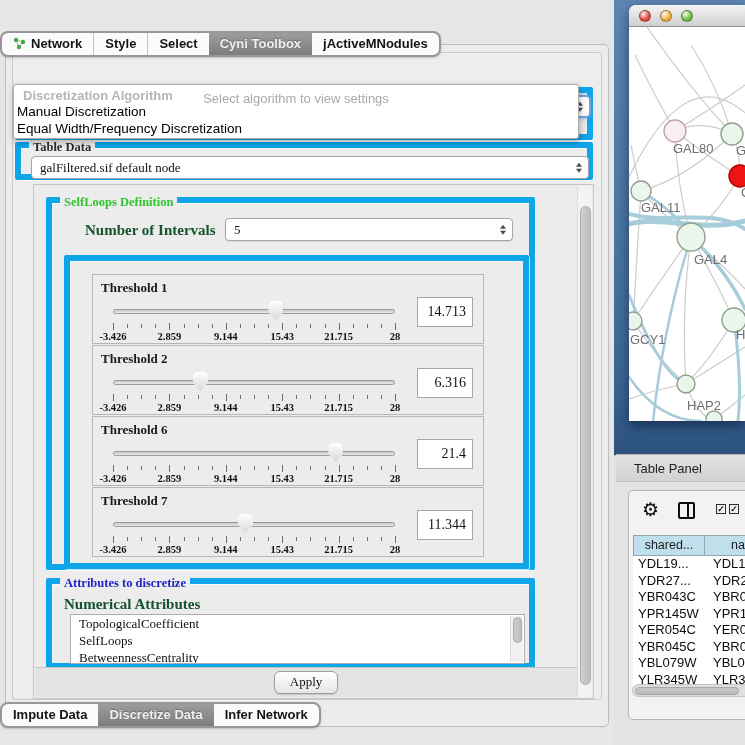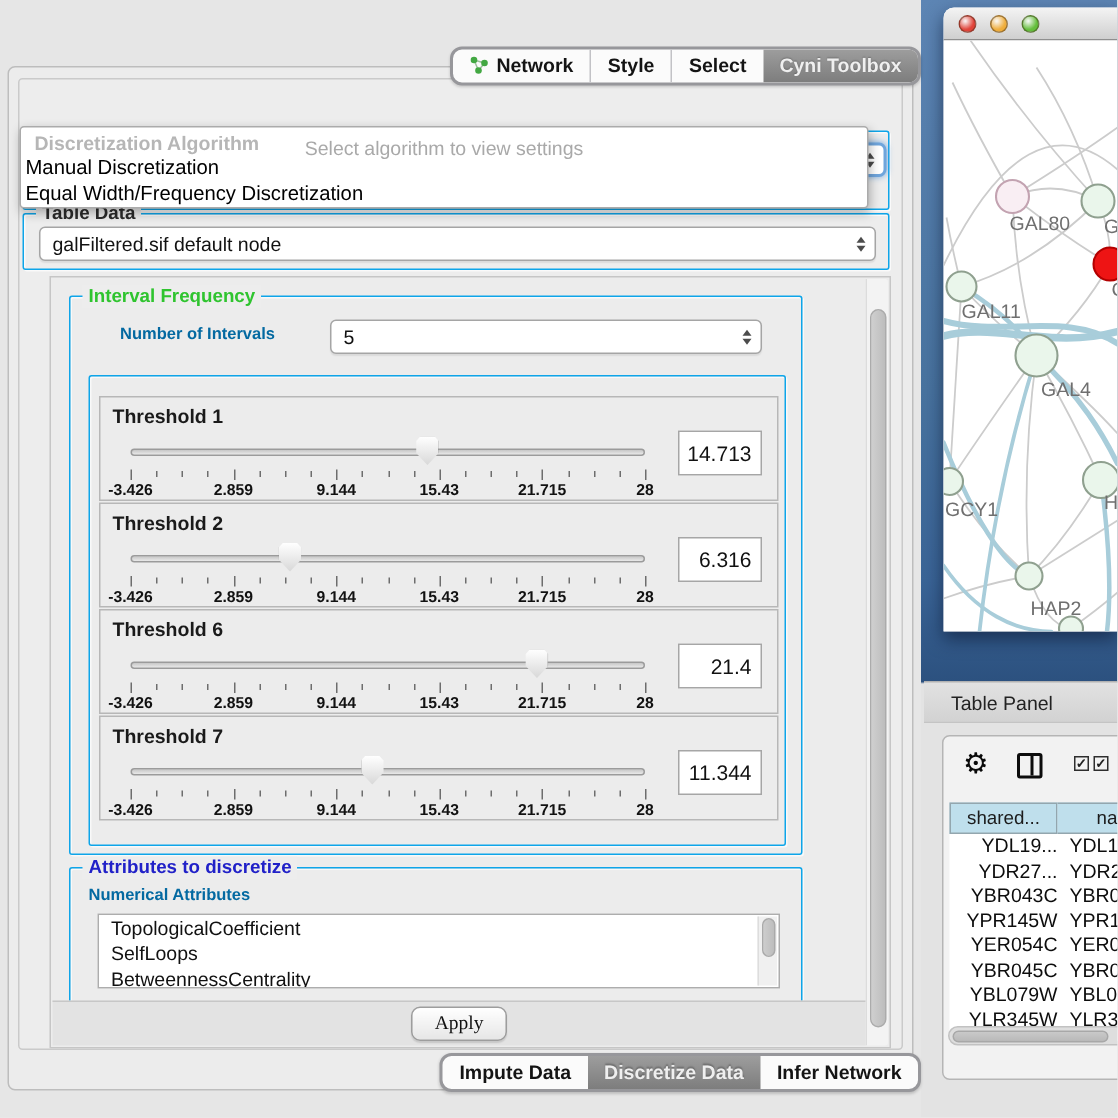--- a/index.html
+++ b/index.html
@@ -9,41 +9,41 @@
   
   .cp { position:absolute; left:0; top:0; width:614px; height:745px; background:#e6e6e6; }
   .cp-titlebar { position:absolute; left:0; top:0; width:100%; height:22px;
     background:linear-gradient(#f7f7f7,#d9d9d9); border-bottom:1px solid #a9a9a9;
     display:flex; align-items:center; font-size:13px; color:#1c1c1c; padding-left:8px; }
   .tb-icons { position:absolute; right:12px; top:0; height:22px; display:flex; align-items:center; gap:11px; }
   .float-ic { width:10px; height:10px; border:2px solid #222; border-radius:1px; }
   .close-ic { font-size:13px; font-weight:bold; color:#111; line-height:10px; }
 
   
-  .tabbar { position:absolute; left:0; width:614px; display:flex; justify-content:flex-end; z-index:30; }
+  .tabbar { position:absolute; left:0; width:614px; display:flex; justify-content:flex-start; z-index:30; }
   .tabbar.top { top:31px; }
   .tabbar.bottom { top:702px; }
   .tabset { display:inline-flex; background:#fbfbfb; border:2px solid #97979b; border-radius:8px;
     overflow:hidden; box-shadow:0 1px 2px rgba(0,0,0,.18); }
   .tab { padding:3px 11px 4px; font-size:13px; font-weight:600; color:#141414; display:flex;
     align-items:center; gap:5px; cursor:default; white-space:nowrap; }
   .tab.sel { background:linear-gradient(#9d9d9d,#7d7d7d); color:#efefef; text-shadow:0 -1px 1px rgba(0,0,0,.25); }
   .tab.div { border-left:1px solid #c2c2c6; }
 
   .net-ico { width:13px; height:13px; display:inline-block; }
 
   
   .outer { position:absolute; left:5px; top:44px; width:604px; height:683px;
     background:#ececec; border:1px solid #bdbdbd; border-radius:5px; }
   .inner-frame { position:absolute; left:6px; top:7px; right:6px; bottom:26px;
     border:1px solid #cacaca; border-radius:3px; background:#ededed; }
 
   
-  .group { position:absolute; border:1px solid #0ea5e9; border-radius:2px;
-    box-shadow:inset 1px 1px 0 rgba(255,255,255,.7), 1px 1px 0 rgba(255,255,255,.7); }
+  .group { position:absolute; border:6px solid #0ea5e9; border-radius:2px;
+    box-shadow:inset 1px 1px 0 rgba(255,255,255,.7), 1px 1px 0 rgba(255,255,255,.7);font-family:Liberation Serif, serif; }
   .group-label { position:absolute; top:-8px; left:8px; background:#ededed; padding:0 4px;
     font-size:12.5px; font-weight:bold; color:#2b2b2b; line-height:15px; white-space:nowrap; }
   .group-label.green { color:#2fc42f; }
   .group-label.blue { color:#2121c8; }
 
   
   .combo { position:absolute; background:#fff; border:1px solid #a5a5a5; border-radius:4px;
     font-size:13px; color:#111; display:flex; align-items:center; padding-left:8px;
     box-shadow:0 1px 1px rgba(0,0,0,.08); }
   .stepper { position:absolute; right:6px; top:50%; transform:translateY(-50%);
@@ -122,30 +122,30 @@
   .cb { position:absolute; top:13px; width:10px; height:10px; border:1.5px solid #2e2e2e; font-size:9px;
     line-height:8px; text-align:center; color:#222; font-weight:bold; }
   .tp-table { position:absolute; left:4px; top:44px; right:-60px; }
   .tp-hrow { display:flex; height:21px; }
   .tp-hcell { background:#bfdfec; border:1px solid #93a6ae; font-size:12.5px; color:#1b1b1b;
     line-height:19px; text-align:center; }
   .tp-hcell.c1 { width:72px; }
   .tp-hcell.c2 { width:130px; border-left:none; text-align:left; padding-left:26px; }
   .tp-rows { height:138px; overflow:hidden; background:#fff; }
   .tp-row { display:flex; height:16.5px; font-size:13px; color:#0d0d0d; }
-  .tp-cell { line-height:16.5px; white-space:nowrap;text-align:right; }
+  .tp-cell { line-height:16.5px; white-space:nowrap; }
   .tp-cell.c1 { width:72px; padding-left:5px; }
   .tp-cell.c2 { padding-left:8px; }
   .hscroll { position:absolute; left:3px; right:2px; bottom:22px; height:13px; background:#dedede;
     border:1px solid #c2c2c2; border-radius:7px; }
   .hscroll .thumb { position:absolute; left:2px; top:1.5px; height:8px; width:104px; border-radius:5px;
     background:linear-gradient(#c9c9c9,#b9b9b9); border:1px solid #a8a8a8; }
 
   .bold { font-weight:bold; }
-  .lbl { position:absolute; font-size:11px; color:#0369a1; white-space:nowrap; }
+  .lbl { position:absolute; font-size:15px; color:#14532d; white-space:nowrap; }
 </style>
 </head>
 <body>
 
 <div id="root">
 
   <section class="cp">
 
     <div class="tabbar top">
       <div class="tabset" id="topTabs">
@@ -160,20 +160,23 @@
           </div>
           <div class="tab div">
             <span>Style</span>
           </div>
           <div class="tab div">
             <span>Select</span>
           </div>
           <div class="tab sel">
             <span>Cyni Toolbox</span>
           </div>
+          <div class="tab">
+            <span>jActiveMNodules</span>
+          </div>
         </div>
     </div>
 
     <div class="outer">
       <div class="inner-frame"></div>
 
       <div class="group" style="left:9px; top:42px; width:578px; height:53px;"></div>
       <div class="focus-combo">
         <span class="stepper">
             <i class="up"></i>
@@ -197,32 +200,32 @@
           <span class="stepper">
               <i class="up"></i>
               <i class="dn"></i>
             </span>
         </div>
       </div>
 
       <div class="viewport">
 
         <div class="group" style="left:12px; top:12px; width:489px; height:373px;">
-          <span class="group-label green">Interval Frequency</span>
+          <span class="group-label green">SelfLoops Definition</span>
           <span class="lbl bold" style="left:33px; top:19px;">Number of Intervals</span>
           <div class="combo" style="left:173px; top:15px; width:288px; height:23px;">
             <span>5</span>
             <span class="stepper">
                 <i class="up"></i>
                 <i class="dn"></i>
               </span>
           </div>
 
           <div class="group" style="left:12px; top:52px; width:465px; height:314px;">
-            <div id="thrPanels" style="position:absolute; left:6px; top:13px; width:453px;">
+            <div id="thrPanels" style="position:absolute; left:22px; top:13px; width:392px;">
                 <div class="thr-panel">
                   <div class="thr-title">Threshold 1</div>
                   <div class="sliderzone">
                     <div class="trackzone">
                       <div class="track"></div>
                       <div class="tick maj" style="left: 0%;"></div>
                       <div class="tick min" style="left: 5%;"></div>
                       <div class="tick min" style="left: 10%;"></div>
                       <div class="tick min" style="left: 15%;"></div>
                       <div class="tick maj" style="left: 20%;"></div>

